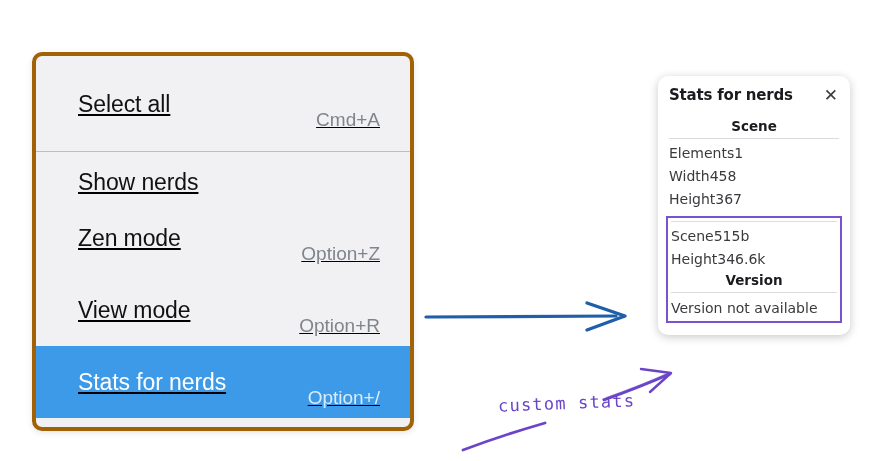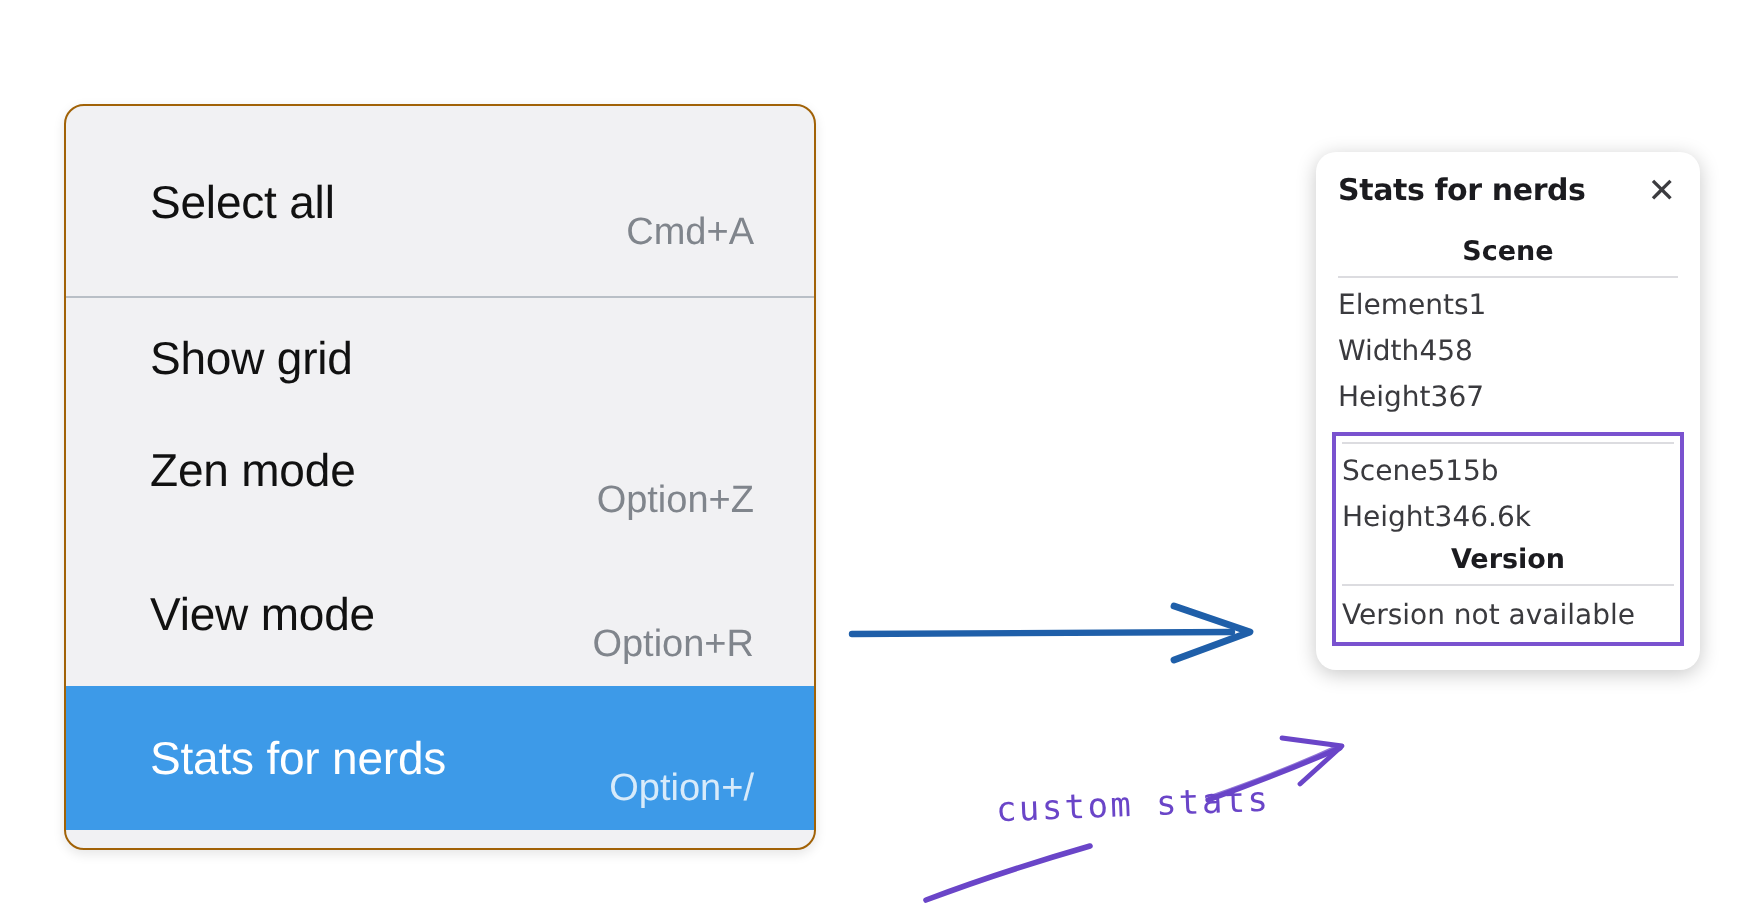--- a/index.html
+++ b/index.html
@@ -15,24 +15,25 @@
     overflow: hidden;
   }
 
   
   #context-menu {
     position: absolute;
     left: 32px;
     top: 52px;
     width: 374px;
     background: #f1f1f3;
-    border: 1px solid #a16207;
+    border: 4px solid #a16207;
     border-radius: 10px;
     box-shadow: 0 2px 6px rgba(0,0,0,0.10);
     overflow: hidden;
+    text-decoration: underline;
   }
   .menu-section {
     padding: 10px 0 9px 0;
   }
   .menu-section.first {
     border-bottom: 1px solid #b9bfc6;
     padding: 12px 0 11px 0;
   }
   .menu-item {
     display: flex;
@@ -161,21 +162,21 @@
 
   <div class="menu-section first">
     <div class="menu-item">
       <span class="label">Select all</span>
       <span class="shortcut">Cmd+A</span>
     </div>
   </div>
 
   <div class="menu-section">
     <div class="menu-item">
-      <span class="label">Show grid</span>
+      <span class="label">Show nerds</span>
     </div>
     <div class="menu-item">
       <span class="label">Zen mode</span>
       <span class="shortcut">Option+Z</span>
     </div>
     <div class="menu-item">
       <span class="label">View mode</span>
       <span class="shortcut">Option+R</span>
     </div>
     <div class="menu-item selected">

